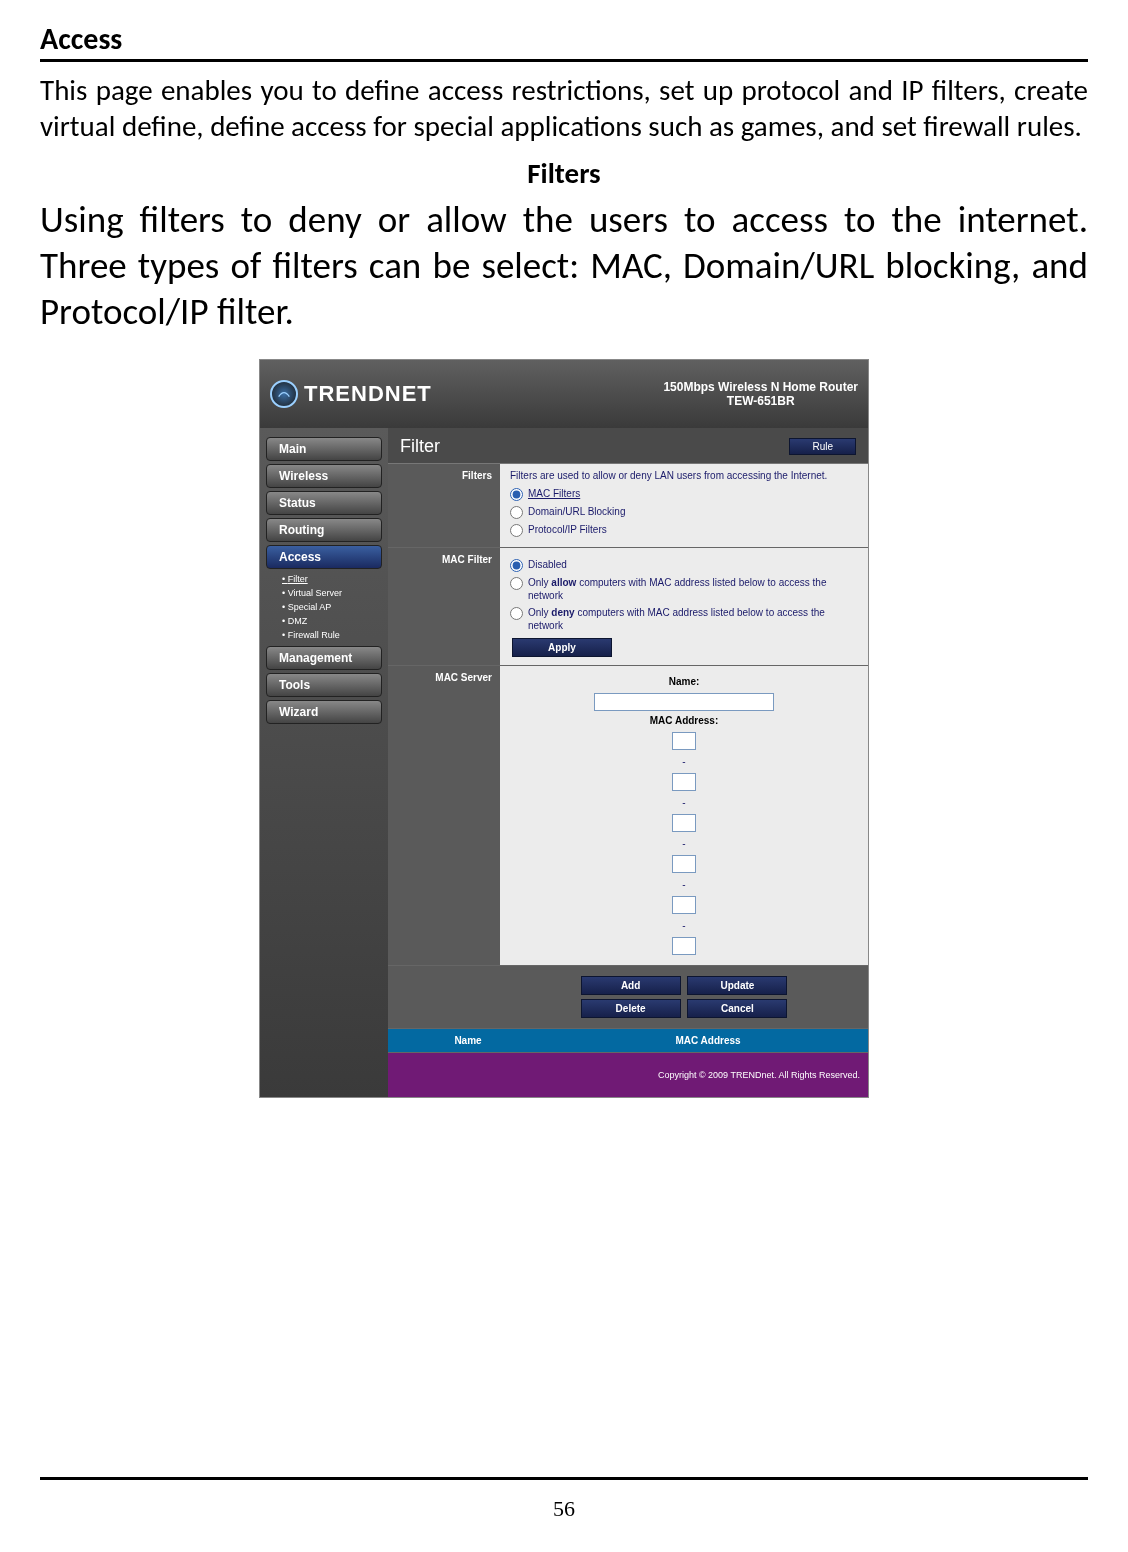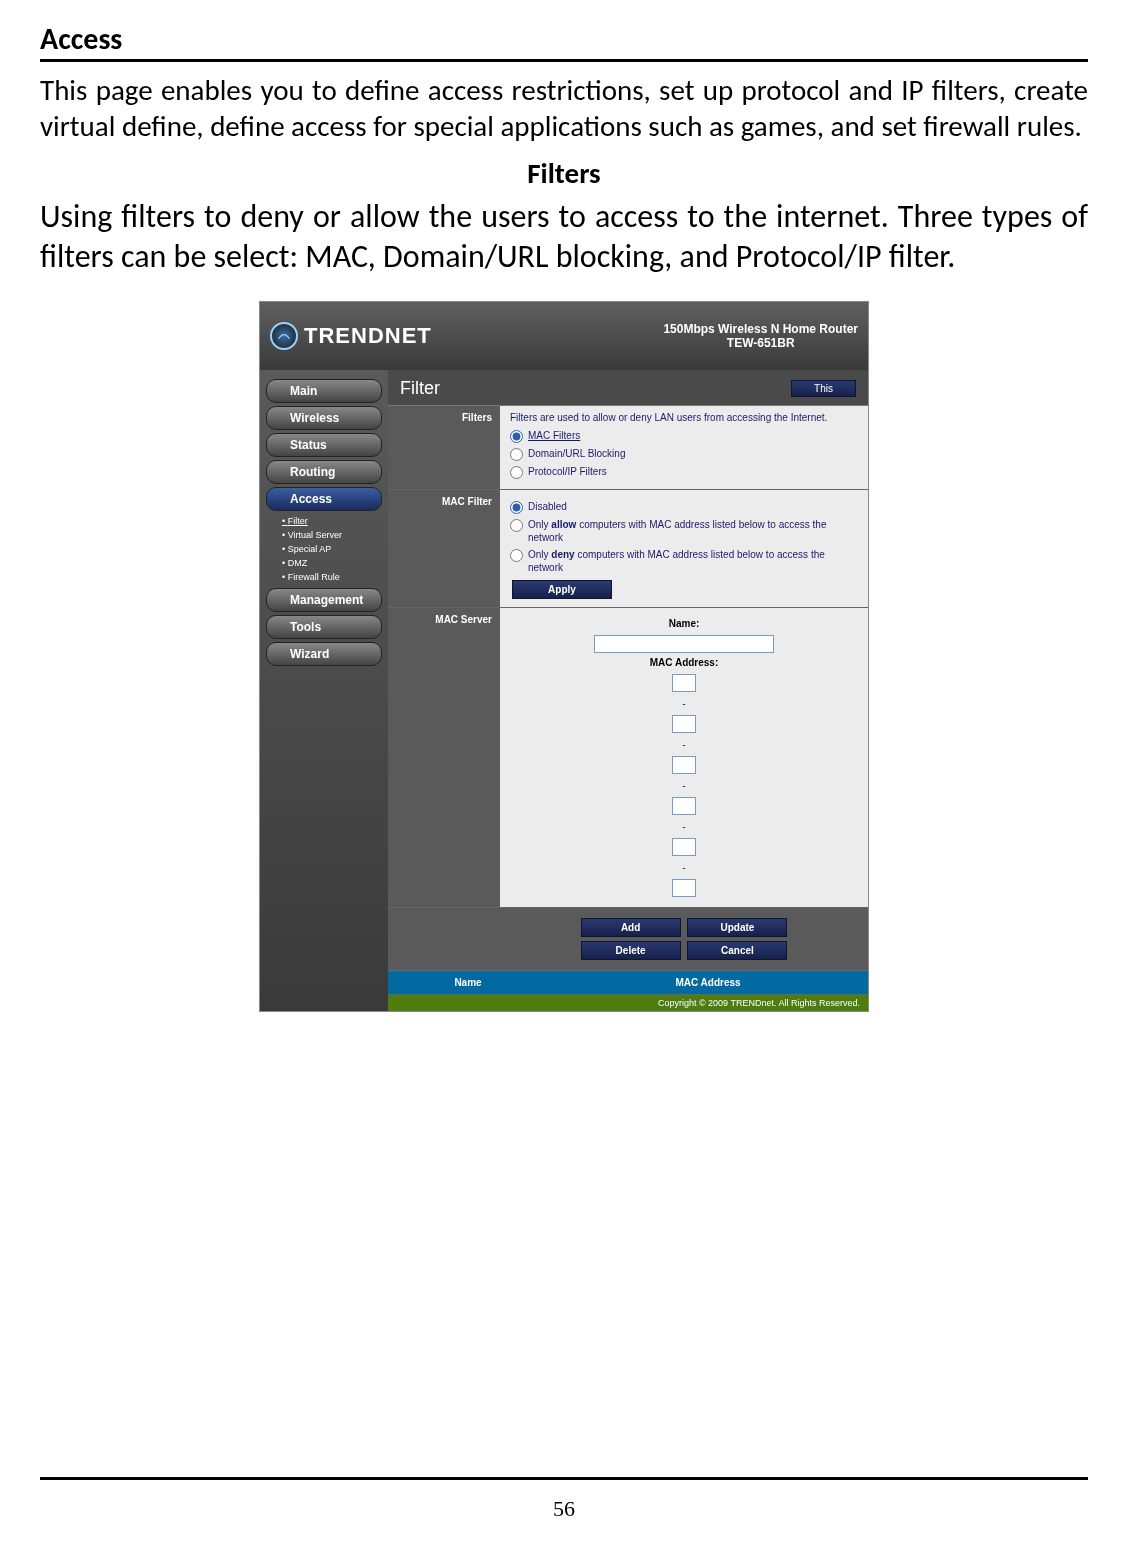--- a/index.html
+++ b/index.html
@@ -24,21 +24,21 @@
     line-height: 1.25;
     margin-bottom: 10px;
   }
   .sub-title {
     font-size: 29px;
     font-weight: bold;
     text-align: center;
     margin-bottom: 6px;
   }
   .sub-intro {
-    font-size: 32px;
+    font-size: 37px;
     text-align: justify;
     line-height: 1.25;
     margin-bottom: 24px;
   }
   
   .router-ui {
     width: 610px;
     margin: 12px auto;
     border: 1px solid #888;
     background: #4a4a4a;
@@ -83,24 +83,24 @@
     width: 128px;
     background: linear-gradient(#5a5a5a,#3a3a3a);
     padding: 6px 0 12px 0;
   }
   .nav-btn {
     display: block;
     background: linear-gradient(#888,#444);
     color: #fff;
     font-size: 12px;
     font-weight: bold;
-    padding: 4px 23px;
+    padding: 4px 12px;
     margin: 3px 6px;
     border: 1px solid #222;
-    border-radius: 10px;
+    border-radius: 4px;
     cursor: pointer;
   }
   .nav-btn.active {
     background: linear-gradient(#3a5fa0,#1a2a60);
   }
   .subnav {
     margin: 2px 0 4px 14px;
   }
   .subnav-item {
     color: #fff;
@@ -189,25 +189,25 @@
     display: flex;
     background: #0369a1;
     color: #fff;
     font-size: 10px;
     font-weight: bold;
     border-bottom: 1px solid #666;
   }
   .th1 { width: 160px; text-align: center; padding: 6px; }
   .th2 { flex:1; text-align: center; padding: 6px; }
   .footer {
-    background: #4d7c0f;
+    background: #701a75;
     color: #fff;
     font-size: 9px;
     text-align: right;
-    padding: 3px 8px;
+    padding: 17px 8px;
   }
   
   .page-footer {
     position: absolute;
     left: 40px; right: 40px; bottom: 30px;
     border-top: 3px solid #000;
     text-align: center;
     font-size: 22px;
     padding-top: 16px;
     font-family: "Times New Roman", serif;
@@ -250,21 +250,21 @@
         <div class="subnav-item">DMZ</div>
         <div class="subnav-item">Firewall Rule</div>
       </div>
       <div class="nav-btn">Management</div>
       <div class="nav-btn">Tools</div>
       <div class="nav-btn">Wizard</div>
     </div>
     <div class="content">
       <div class="page-title-row">
         <div class="page-title">Filter</div>
-        <div class="help-btn">This</div>
+        <div class="help-btn">Rule</div>
       </div>
       <div class="panel">
 
         <div class="row">
           <div class="row-label">Filters</div>
           <div class="row-body">
             <div class="desc-text">Filters are used to allow or deny LAN users from accessing the Internet.</div>
             <label class="opt">
               <input type="radio" name="ftype" checked="" style="">
               <span class="link">MAC Filters</span>

